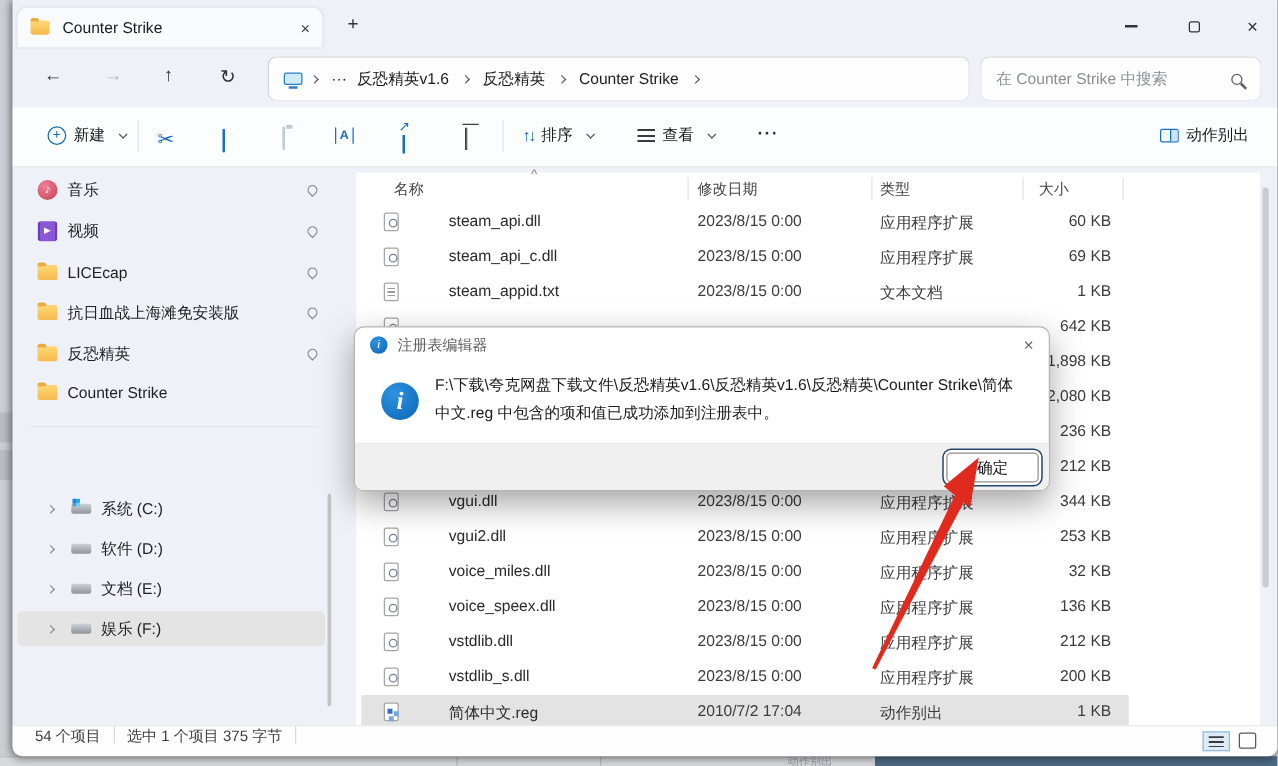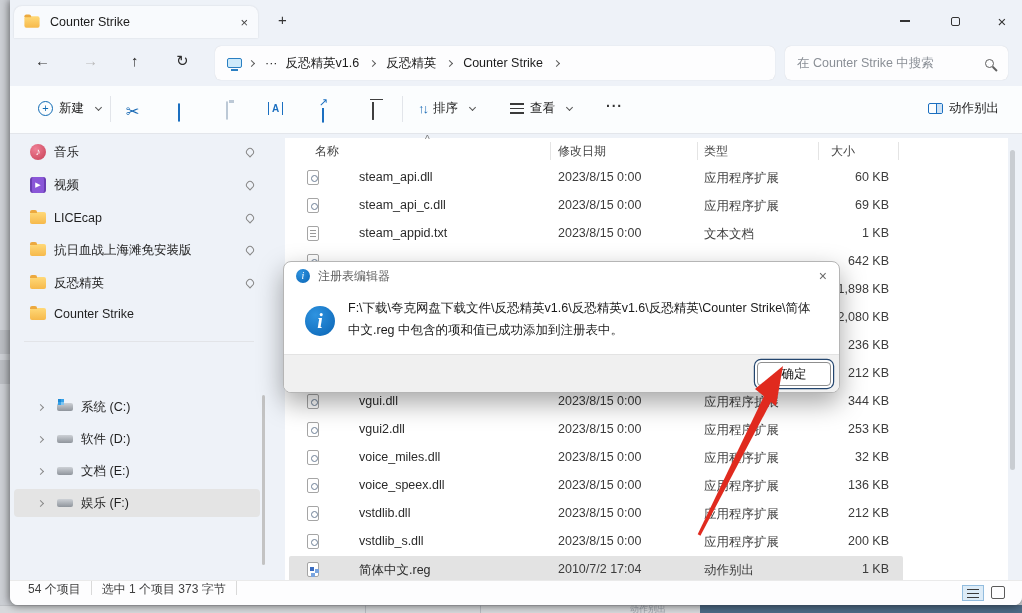--- a/index.html
+++ b/index.html
@@ -376,21 +376,21 @@
       <div class="dlg-msg">F:\下载\夸克网盘下载文件\反恐精英v1.6\反恐精英v1.6\反恐精英\Counter Strike\简体中文.reg 中包含的项和值已成功添加到注册表中。</div>
       <div class="dlg-foot">
         <div class="okbtn">确定</div>
       </div>
     </div>
 
     
     <div class="ab statusbar">
       <span style="margin-left:18px">54 个项目</span>
       <span class="st-sep"></span>
-      <span>选中 1 个项目  373 字节</span>
+      <span>选中 1 个项目  375 字节</span>
       <span class="st-sep"></span>
     </div>
     <div class="i-view-sel">
         <i></i>
       </div>
     <div class="i-view-ico"></div>
   </div>
 
   <svg class="ab arrow-svg" viewBox="0 0 1022 613">
     <polygon points="697.7,534.3 700.4,535.8 773,398 765,394" fill="#e02a1e"></polygon>

